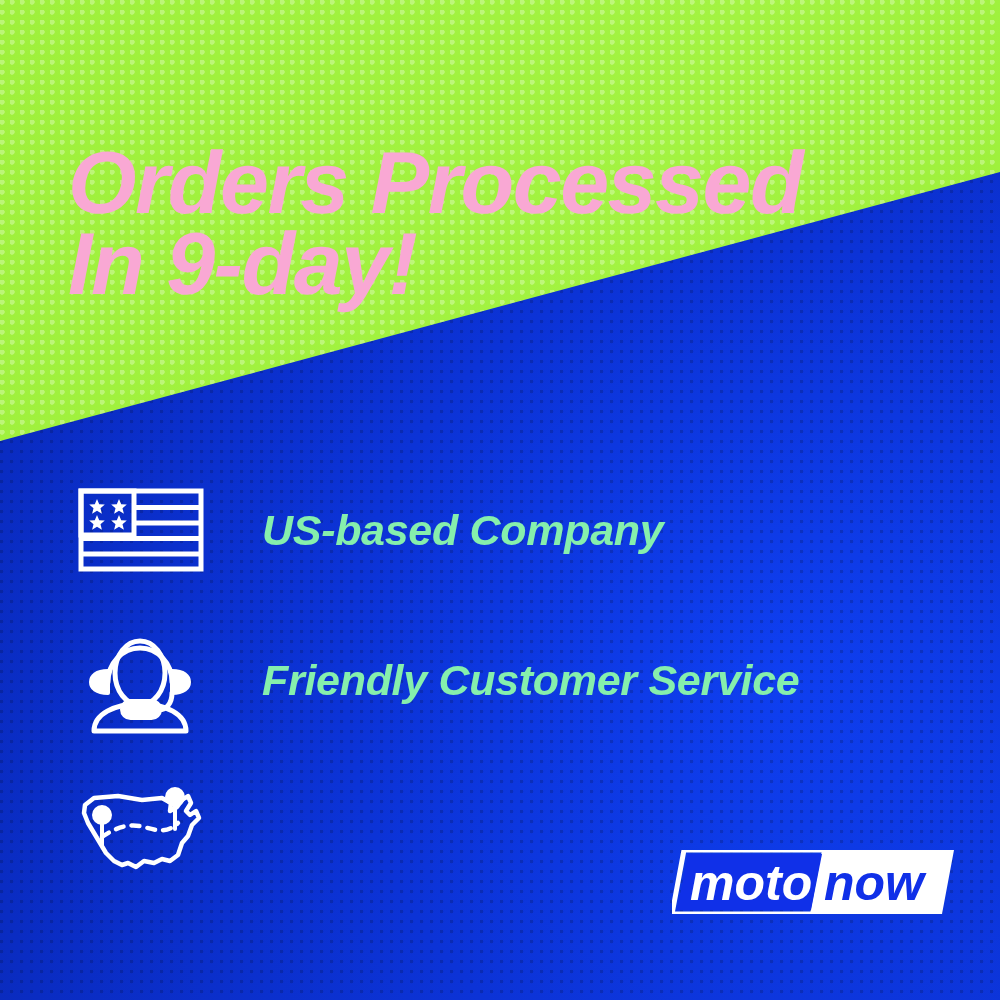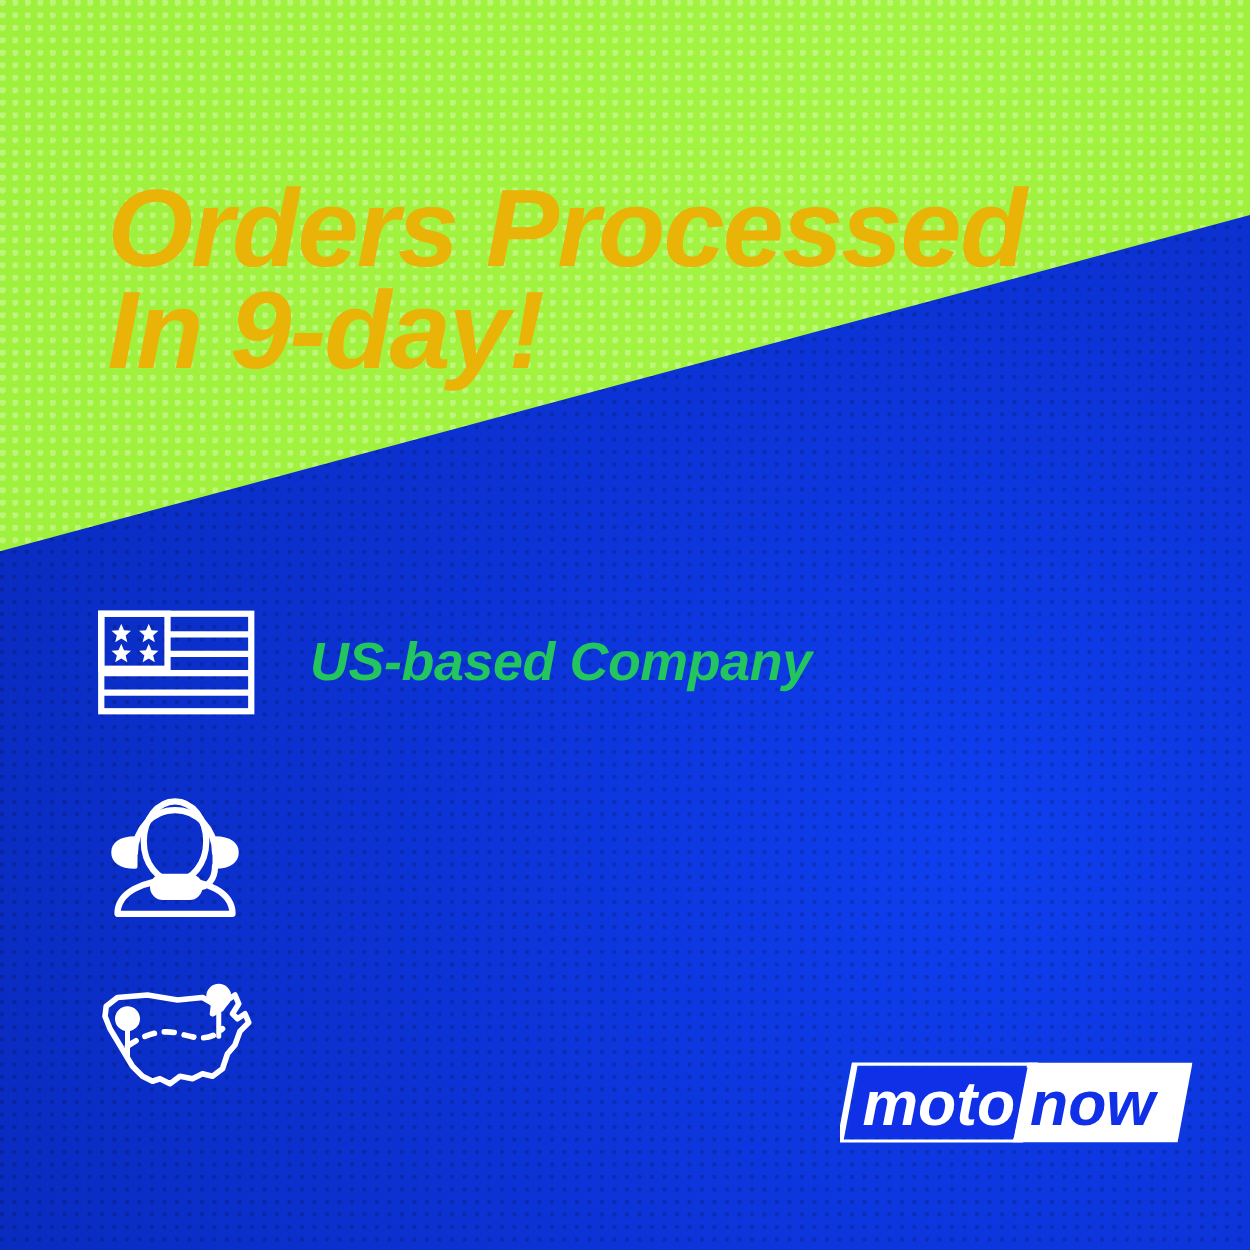--- a/index.html
+++ b/index.html
@@ -35,24 +35,24 @@
     clip-path: polygon(0 0, 100% 0, 100% 172px, 0 441px);
     background:
       radial-gradient(circle at 2px 2px, rgba(255,255,255,0.30) 2.4px, rgba(255,255,255,0) 3.0px),
       linear-gradient(110deg, #9ff03c 0%, #a3f342 55%, #9bee38 100%);
     background-size: 10px 10px, 100% 100%;
   }
 
   
   .headline {
     position: absolute;
-    left: 86px;
+    left: 68px;
     top: 62px;
     width: 860px;
-    color: #eab308;
+    color: #f9a8d4;
     font-weight: 900;
     font-style: italic;
     font-size: 88px;
     line-height: 0.92;
     letter-spacing: -1.5px;
     white-space: pre-line;
     text-rendering: geometricPrecision;
   }
   .headline-l2 { display: block; }
 
@@ -70,27 +70,27 @@
   }
   .feature-icon {
     width: 132px;
     flex: 0 0 132px;
     display: flex;
     align-items: center;
     justify-content: flex-start;
   }
   .feature-icon svg { display: block; }
   .feature-label {
-    color: #22c55e;
+    color: #86efac;
     font-size: 43px;
     font-weight: bold;
     font-style: italic;
     letter-spacing: -0.3px;
     white-space: nowrap;
-    margin-left: 38px;
+    margin-left: 52px;
   }
 
   
   .logo {
     position: absolute;
     left: 672px;
     top: 850px;
     width: 282px;
     height: 64px;
   }
@@ -141,20 +141,21 @@
 
           <path d="M30 45 C18 45 13 50 13 56 C13 62 18 67 30 67 Z" fill="#ffffff" stroke="#ffffff" stroke-width="4"></path>
           <path d="M94 45 C106 45 111 50 111 56 C111 62 106 67 94 67 Z" fill="#ffffff" stroke="#ffffff" stroke-width="4"></path>
 
           <path d="M94 67 C94 78 88 84 80 84"></path>
           <rect x="44" y="75" width="38" height="17" rx="8.5" fill="#ffffff" stroke="#ffffff" stroke-width="4"></rect>
 
           <path d="M16 105 C16 88 36 78 62 78 C88 78 108 88 108 105 Z"></path>
         </svg>
       </span>
+      <span class="feature-label">Friendly Customer Service</span>
     </div>
 
     <div class="feature-row">
       <span class="feature-icon">
         <svg width="130" height="98" viewBox="0 0 130 98" fill="none" stroke="#ffffff" stroke-width="4.5" stroke-linecap="round" stroke-linejoin="round">
 
           <path d="M7 24 L16 17 L40 15 L64 19 L84 17 L93 22 L92 30 L99 26 L104 19 L110 15 L113 22 L108 30 L112 34 L118 30 L121 37 L114 44 L110 55 L104 62 L100 74 L92 80 L84 78 L76 82 L66 80 L58 86 L50 82 L44 84 L36 80 L28 72 L22 62 L16 52 L10 42 L6 32 Z"></path>
 
           <path d="M24 56 C38 46 52 42 66 46 C80 50 90 52 100 42" stroke-dasharray="8 8" stroke-width="4.5"></path>
 

